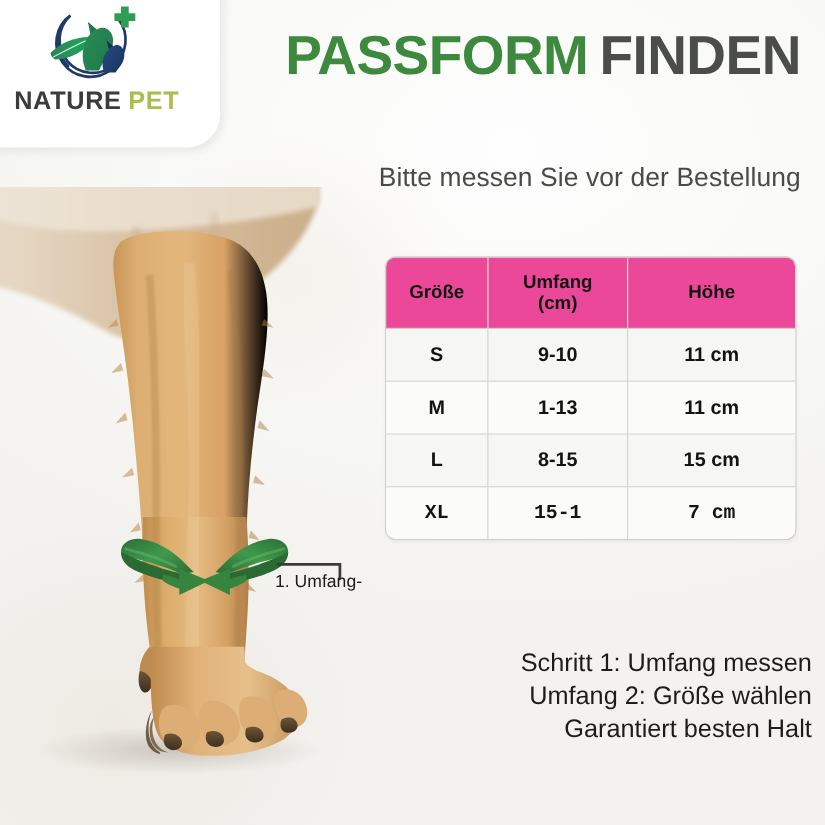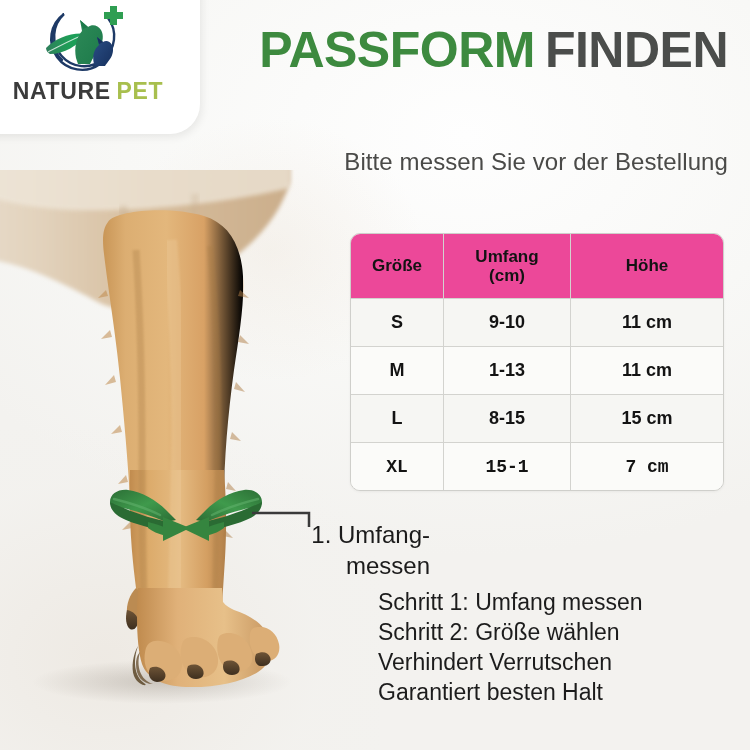--- a/index.html
+++ b/index.html
@@ -196,42 +196,41 @@
     top: 511px;
     width: 62px;
     height: 16px;
     z-index: 5;
   }
   .callout-text {
     position: absolute;
     left: 250px;
     top: 520px;
     width: 180px;
-    font-size: 24px;
+    font-size: 16px;
     font-weight: 400;
     color: #1b1b1b;
     line-height: 1.28;
     z-index: 5;
-    text-align: right;
   }
   .callout-text .l2 { display: block; padding-left: 22px; }
 
   
   .steps {
     position: absolute;
     left: 378px;
     top: 588px;
     width: 360px;
     font-size: 23px;
     font-weight: 400;
     color: #1c1c1c;
     line-height: 1.30;
     z-index: 5;
   }
-  .steps div { white-space: nowrap; }
+  .steps div { white-space: nowrap; text-align: right; }
 </style>
 </head>
 <body>
 
 <div id="page">
 
   <div class="bg-warm"></div>
   <div class="bg-warm2"></div>
 
   <div class="dog-wrap">
@@ -414,21 +413,20 @@
     </svg>
   </div>
 
   <div class="callout-rule">
     <svg width="62" height="16" viewBox="0 0 62 16" xmlns="http://www.w3.org/2000/svg">
       <path d="M 1,2 L 57,2 L 57,15" stroke="#3a3a3a" stroke-width="2.5" fill="none" stroke-linecap="square"></path>
     </svg>
   </div>
   <div class="callout-text">
     <span>1. Umfang-</span>
-    <span class="l2">messen</span>
   </div>
 
   <div class="logo-card">
     <div class="logo-inner">
       <div class="logo-mark">
         <svg width="92" height="76" viewBox="0 0 92 76" xmlns="http://www.w3.org/2000/svg">
           <defs>
             <linearGradient id="leafG" x1="0" y1="0" x2="1" y2="0">
               <stop offset="0%" stop-color="#2f7f5b"></stop>
               <stop offset="55%" stop-color="#1f9d57"></stop>
@@ -511,18 +509,17 @@
           <td>XL</td>
           <td>15-1</td>
           <td>7 cm</td>
         </tr>
       </tbody>
     </table>
   </div>
 
   <div class="steps">
     <div>Schritt 1: Umfang messen</div>
-    <div>Schritt 2: Größe wählen</div>
-    <div>Verhindert Verrutschen</div>
+    <div>Umfang 2: Größe wählen</div>
     <div>Garantiert besten Halt</div>
   </div>
 
 </div>
 
 </body></html>

